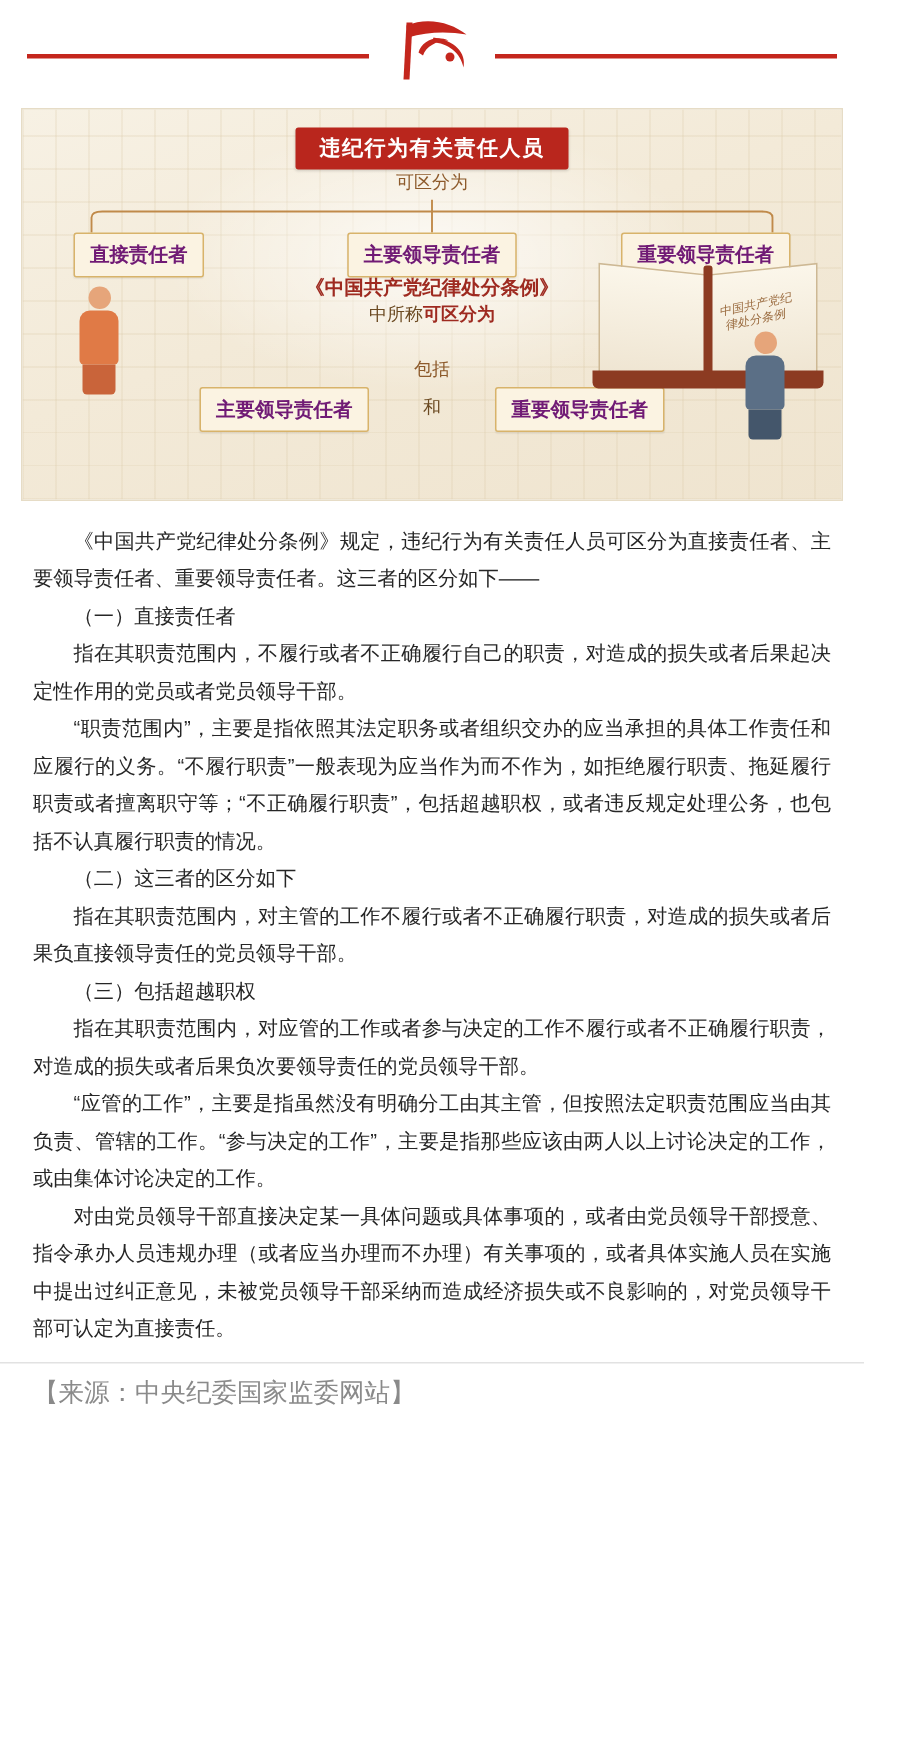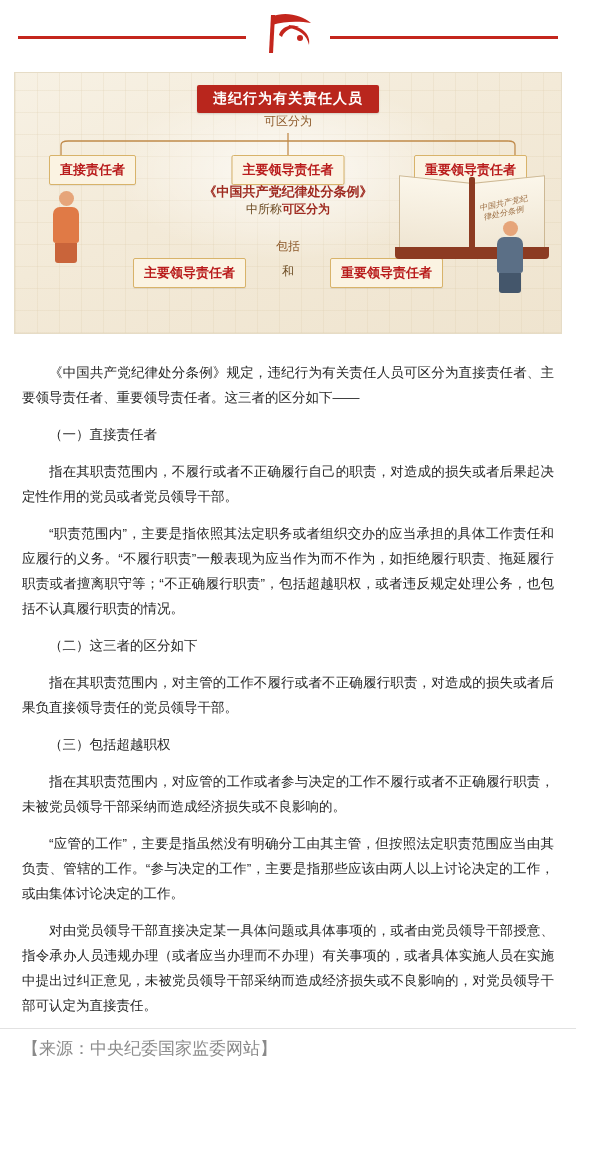--- a/index.html
+++ b/index.html
@@ -102,21 +102,21 @@
     left: 28px;
     right: 28px;
     height: 24px;
   }
   .brace-row svg { width: 100%; height: 24px; display:block; }
 
   .chip {
     position: absolute;
     background: #fbf3e2;
     border: 1px solid #d8b36a;
-    color: #b91c1c;
+    color: #701a75;
     font-size: 13px;
     font-weight: bold;
     padding: 5px 10px;
     border-radius: 2px;
     white-space: nowrap;
     box-shadow: 0 1px 1px rgba(0,0,0,.06);
   }
   .chip.lv1 { top: 82px; }
   .chip.c-direct { left: 34px; }
   .chip.c-main { left: 50%; transform: translateX(-50%); }
@@ -206,21 +206,21 @@
   .p-right .legs { background: #44566b; }
 
   
   .article {
     padding: 14px 22px 0 22px;
     font-size: 13.5px;
     line-height: 25px;
     color: #262626;
     text-align: justify;
   }
-  .article p { margin: 12px 0 0 0; text-indent: 2em; }
+  .article p { margin: 0 0 0 0; text-indent: 2em; }
   .article p.h { font-weight: normal; text-indent: 2em; }
 
   .source {
     margin-top: 10px;
     padding: 8px 22px 12px 22px;
     font-size: 17px;
     color: #8a8a8a;
     border-top: 1px solid #e2e2e2;
   }
 </style>
@@ -295,20 +295,20 @@
   </div>
 
   <div class="article">
     <p>《中国共产党纪律处分条例》规定，违纪行为有关责任人员可区分为直接责任者、主要领导责任者、重要领导责任者。这三者的区分如下——</p>
     <p class="h">（一）直接责任者</p>
     <p>指在其职责范围内，不履行或者不正确履行自己的职责，对造成的损失或者后果起决定性作用的党员或者党员领导干部。</p>
     <p>“职责范围内”，主要是指依照其法定职务或者组织交办的应当承担的具体工作责任和应履行的义务。“不履行职责”一般表现为应当作为而不作为，如拒绝履行职责、拖延履行职责或者擅离职守等；“不正确履行职责”，包括超越职权，或者违反规定处理公务，也包括不认真履行职责的情况。</p>
     <p class="h">（二）这三者的区分如下</p>
     <p>指在其职责范围内，对主管的工作不履行或者不正确履行职责，对造成的损失或者后果负直接领导责任的党员领导干部。</p>
     <p class="h">（三）包括超越职权</p>
-    <p>指在其职责范围内，对应管的工作或者参与决定的工作不履行或者不正确履行职责，未被党员领导干部采纳而造成经济损失或不良影响的。</p>
+    <p>指在其职责范围内，对应管的工作或者参与决定的工作不履行或者不正确履行职责，对造成的损失或者后果负次要领导责任的党员领导干部。</p>
     <p>“应管的工作”，主要是指虽然没有明确分工由其主管，但按照法定职责范围应当由其负责、管辖的工作。“参与决定的工作”，主要是指那些应该由两人以上讨论决定的工作，或由集体讨论决定的工作。</p>
     <p>对由党员领导干部直接决定某一具体问题或具体事项的，或者由党员领导干部授意、指令承办人员违规办理（或者应当办理而不办理）有关事项的，或者具体实施人员在实施中提出过纠正意见，未被党员领导干部采纳而造成经济损失或不良影响的，对党员领导干部可认定为直接责任。</p>
   </div>
 
   <div class="source">【来源：中央纪委国家监委网站】</div>
 
 </div>
 
 </body></html>

